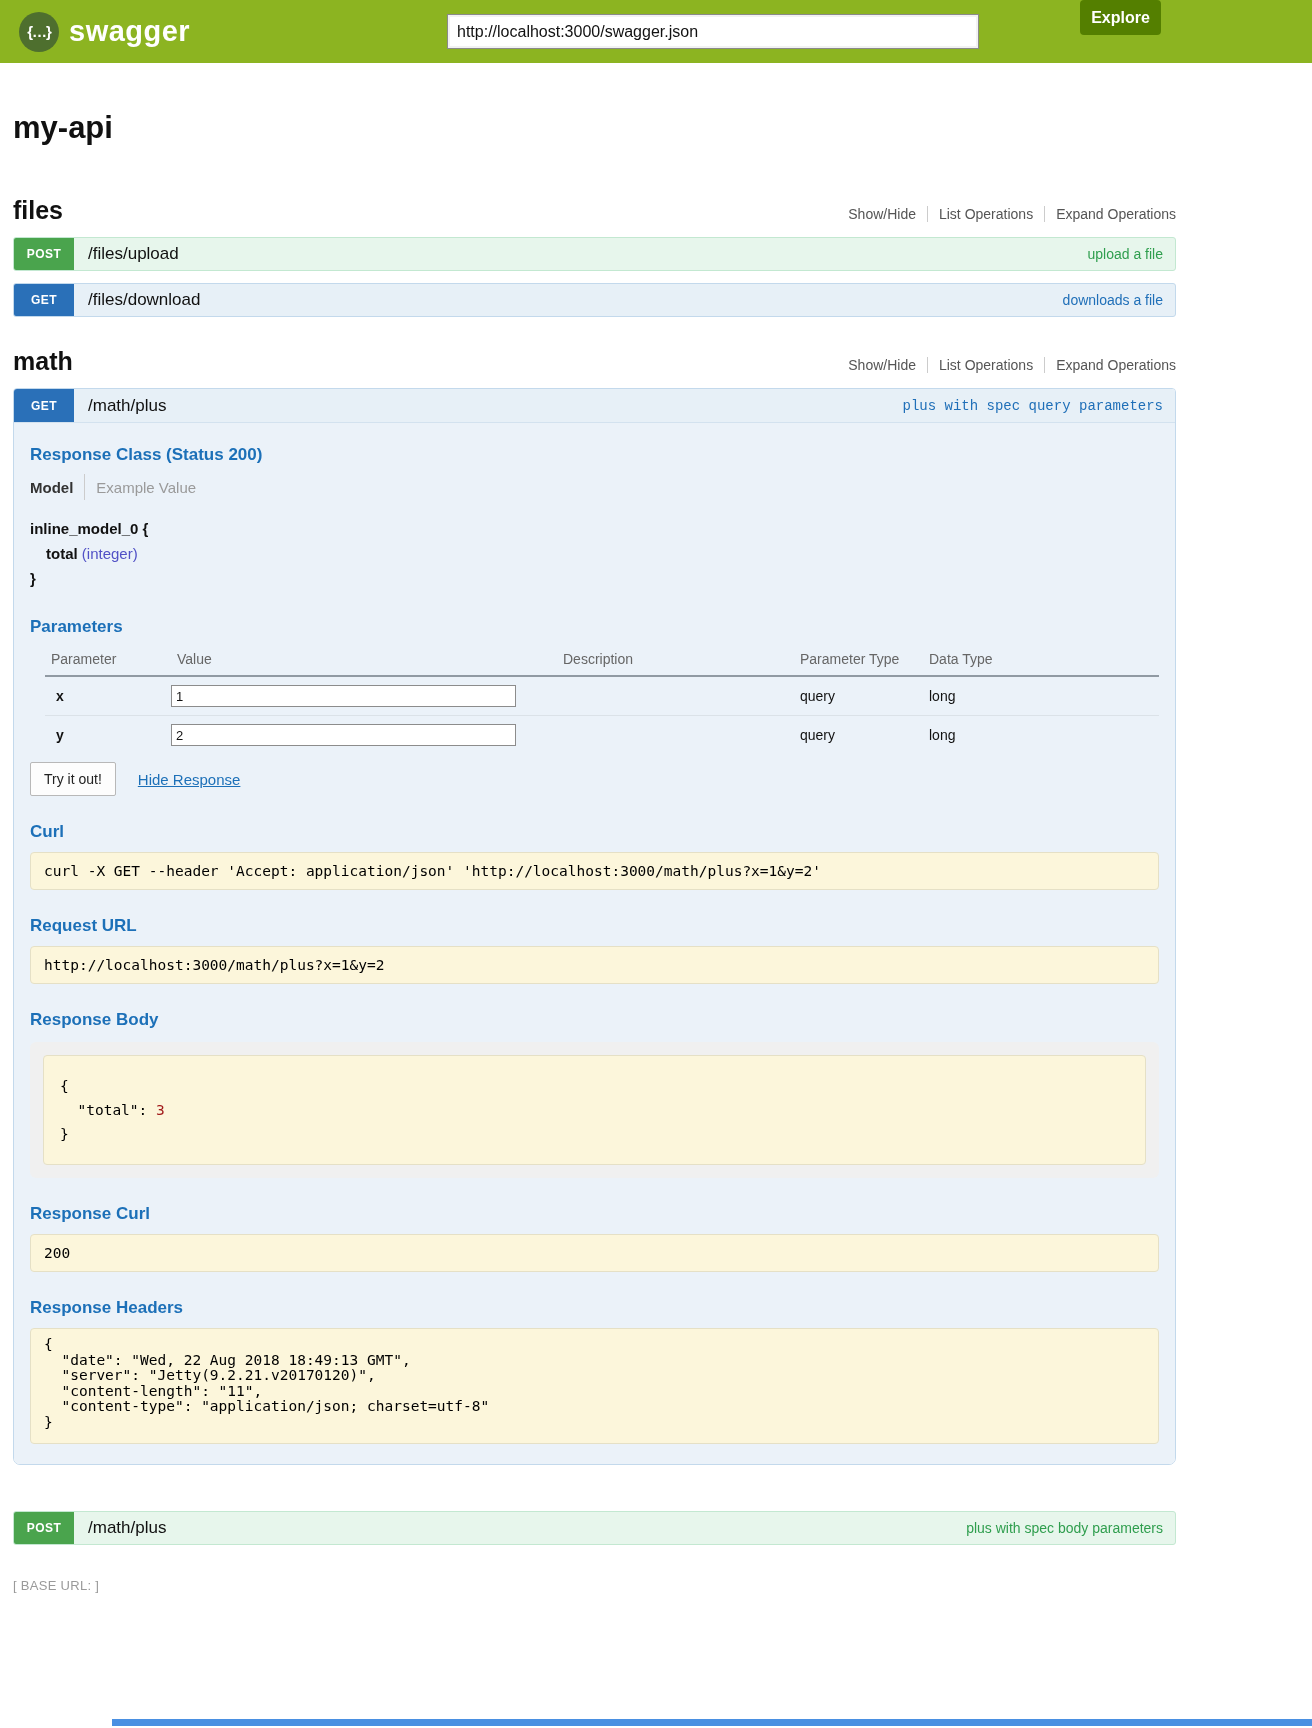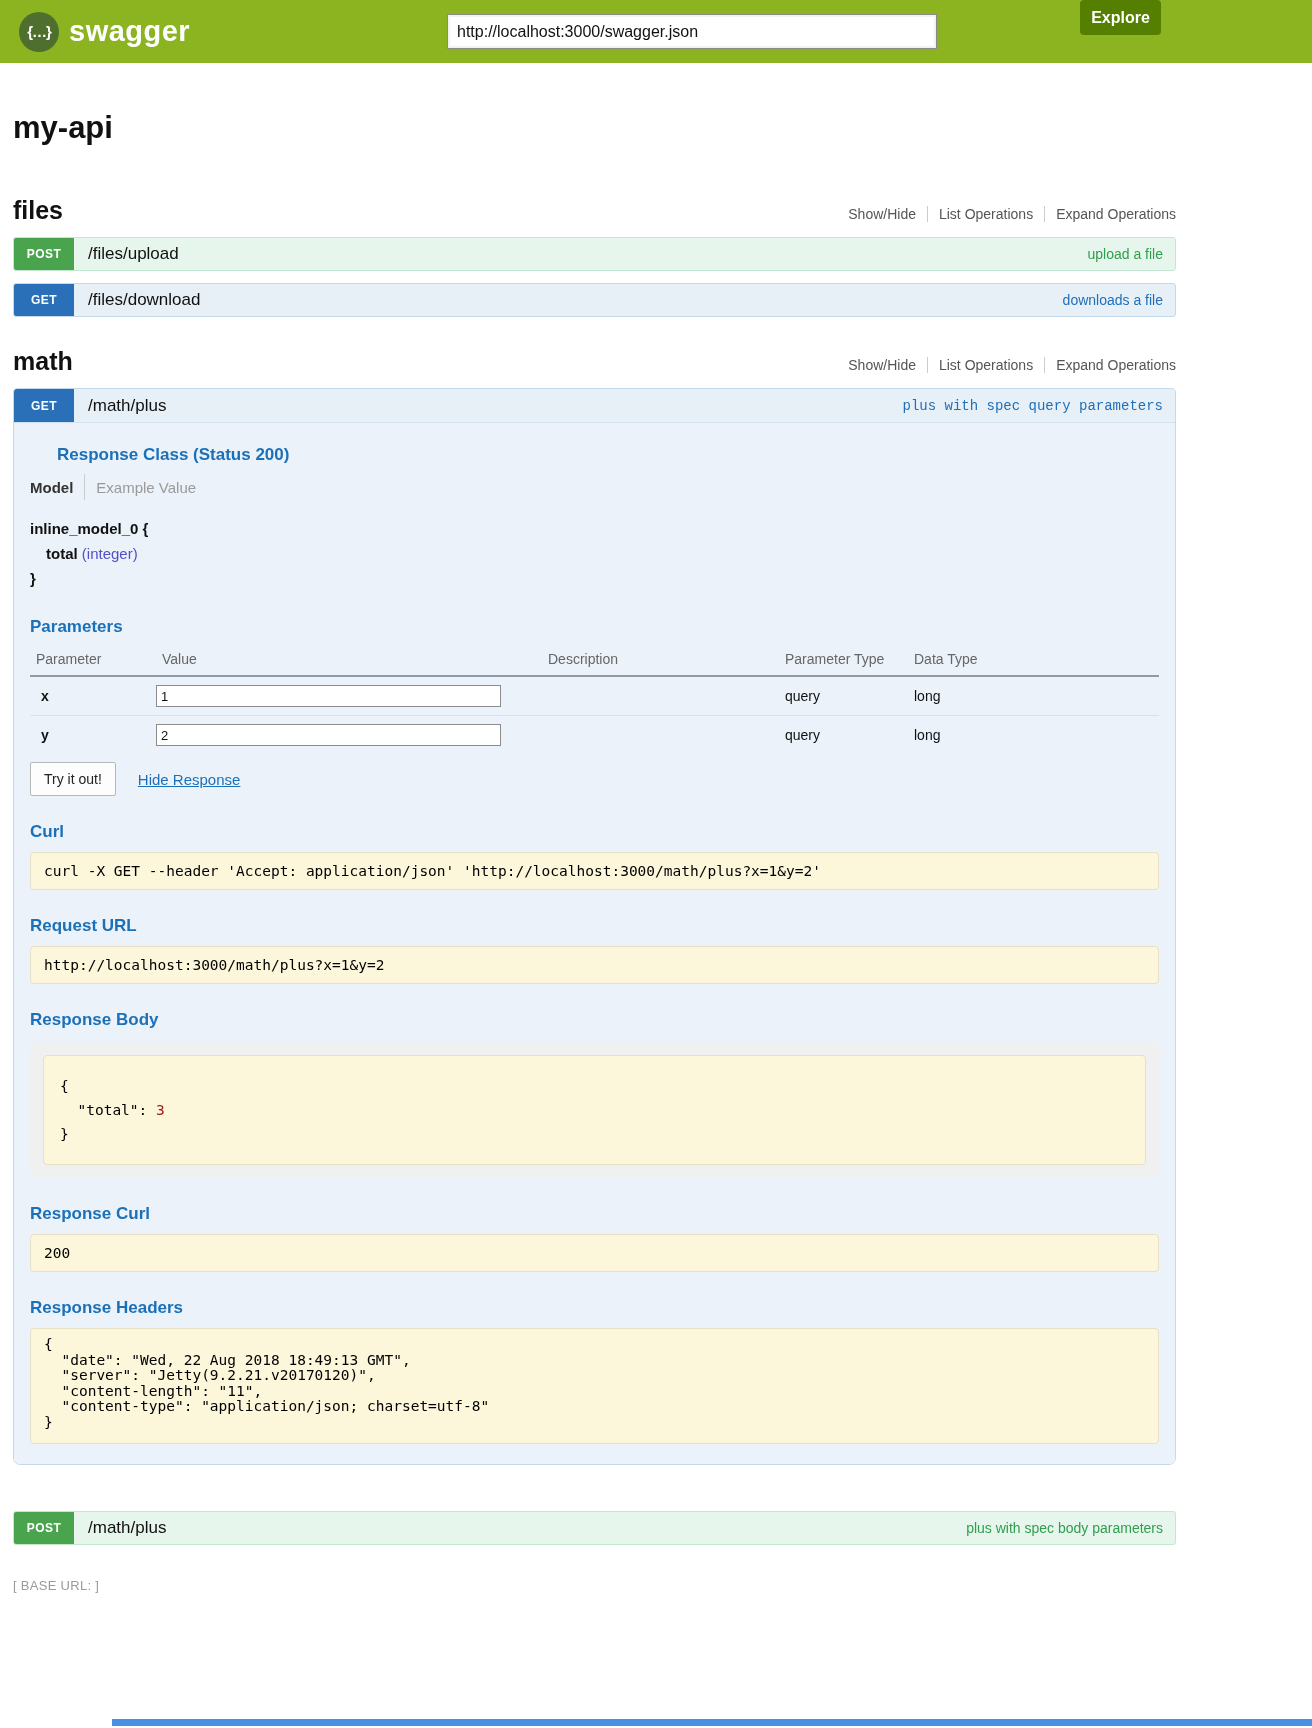--- a/index.html
+++ b/index.html
@@ -14,21 +14,21 @@
   
   .topbar { height:63px; background:#8cb421; position:relative; display:flex; align-items:center; }
   .logo { display:flex; align-items:center; gap:10px; margin-left:19px; cursor:pointer; }
   .logo-circle {
     width:40px; height:40px; border-radius:50%; background:#4e6f2e;
     color:#fff; display:flex; align-items:center; justify-content:center;
     font-weight:bold; font-size:15px; letter-spacing:-1px;
   }
   .logo-text { color:#fff; font-size:29px; font-weight:bold; letter-spacing:0.5px; }
   .url-input {
-    position:absolute; left:447px; top:14px; width:490px; height:35px;
+    position:absolute; left:447px; top:14px; width:532px; height:35px;
     border:1px solid #8a8a8a; outline:2px solid #f2f2f2; outline-offset:-3px;
     background:#fff; font-size:16px; padding:0 9px; color:#111;
     font-family:"Liberation Sans", sans-serif;
   }
   .explore-btn {
     position:absolute; left:1080px; top:0; width:81px; height:35px;
     background:#547f00; border:none; border-radius:4px;
     color:#fff; font-size:16px; font-weight:bold; cursor:pointer;
     font-family:"Liberation Sans", sans-serif;
   }
@@ -58,21 +58,21 @@
   .op-summary { margin-left:auto; margin-right:12px; align-self:center; font-size:14px; text-decoration:none; }
   .op.post .op-summary { color:#2f9e4e; }
   .op.get  .op-summary { color:#1f6fb8; }
 
   
   .op-expanded { margin-top:12px; border:1px solid #c3d9ec; border-radius:4px 4px 7px 7px; overflow:hidden; }
   .op-expanded .op-head { display:flex; align-items:stretch; height:34px; background:#e7f0f7; border-bottom:1px solid #d3e2ef; cursor:pointer; }
   .op-content { background:#ebf2f9; padding:6px 16px 20px 16px; }
 
   .blue-h { color:#1c70b8; font-size:17px; font-weight:600; margin-top:26px; }
-  .blue-h.first { margin-top:16px;margin-left:27px; }
+  .blue-h.first { margin-top:16px; }
 
   .tabs { display:flex; align-items:center; margin-top:9px; font-size:15px; }
   .tab-model { color:#333; font-weight:600; cursor:pointer; }
   .tab-sep { width:1px; height:26px; background:#ccc; margin:0 11px; }
   .tab-example { color:#9a9a9a; cursor:pointer; }
 
   .model-sig { margin-top:16px; font-size:15px; line-height:25px; color:#111; }
   .model-sig .bold { font-weight:bold; }
   .model-prop { padding-left:16px; }
   .prop-type { color:#5151c6; }
@@ -82,21 +82,21 @@
   .rct-select {
     margin-left:9px; width:215px; height:27px; background:#fff;
     border:1px solid #9a9a9a; border-radius:5px; display:flex; align-items:center;
     padding:0 7px 0 10px; cursor:pointer; box-shadow:0 1px 1px rgba(0,0,0,0.12);
   }
   .rct-value { font-size:13px; color:#111; }
   .sel-arrows { margin-left:auto; display:flex; flex-direction:column; font-size:7px; line-height:6px; color:#222; }
 
   
   .ptable { margin-top:8px; width:100%; }
-  .prow { display:grid; grid-template-columns:126px 386px 237px 129px 1fr; align-items:center; }
+  .prow { display:grid; grid-template-columns:126px 386px 237px 129px 1fr; align-items:center;margin-left:15px; }
   .phead { border-bottom:2px solid #909aa3; }
   .phead > div { font-size:14px; color:#666; padding:6px 0 8px 6px; }
   .pdata { border-bottom:1px solid #dbe2e8; padding:8px 0; }
   .pdata.last { border-bottom:none; }
   .pname { font-size:14px; font-weight:bold; color:#111; padding-left:11px; }
   .pval input {
     width:345px; height:22px; border:1px solid #8c8c8c; background:#fff;
     font-size:13px; padding:1px 4px; font-family:"Liberation Sans", sans-serif; color:#111;
   }
   .ptype, .pdtype { font-size:14px; color:#111; padding-left:6px; }

